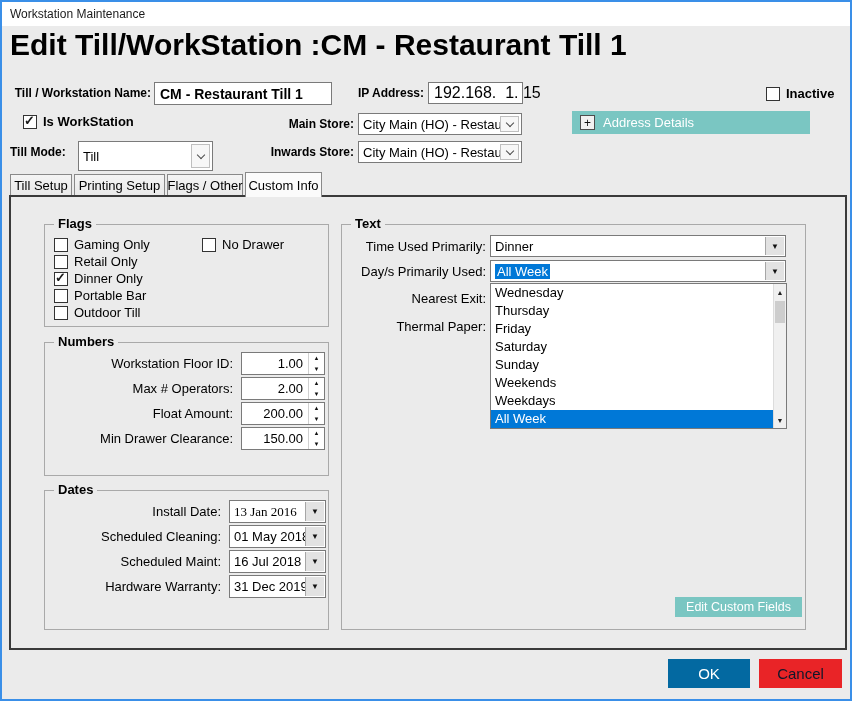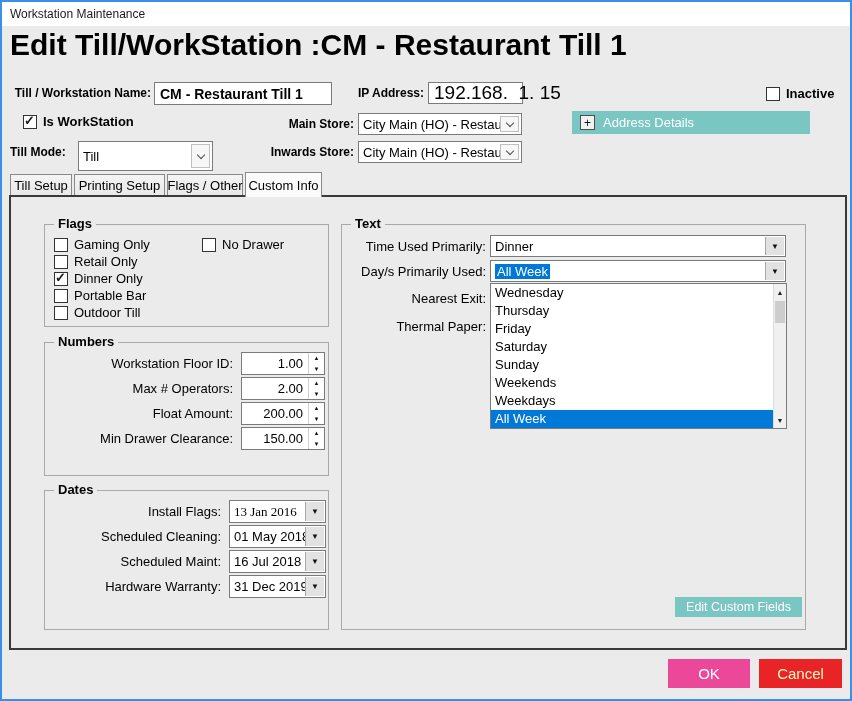--- a/index.html
+++ b/index.html
@@ -9,21 +9,21 @@
     background:#ebebeb;border:2px solid #3a8fe8;overflow:hidden;
     font-family:"Liberation Sans",sans-serif;color:#000;
   }
   .abs{position:absolute;}
   .titlebar{position:absolute;top:0;left:0;right:0;height:24px;background:#ffffff;}
   .title-text{position:absolute;left:8px;top:0;line-height:24px;font-size:12px;color:#1a1a1a;white-space:nowrap;}
   .heading{position:absolute;left:8px;top:26px;font-size:30px;font-weight:bold;white-space:nowrap;letter-spacing:0px;}
   .lbl{font-size:12px;font-weight:bold;white-space:nowrap;display:flex;justify-content:flex-end;align-items:center;}
   .lbl-l{justify-content:flex-start;}
   .rlbl{font-size:13px;font-weight:normal;white-space:nowrap;display:flex;justify-content:flex-end;align-items:center;}
-  .tb{background:#fff;border:1px solid #7a7a7a;display:flex;align-items:center;padding-left:5px;font-size:19px;}
+  .tb{background:#fff;border:1px solid #7a7a7a;display:flex;align-items:center;padding-left:5px;font-size:16px;}
   .tb.bold{font-weight:bold;font-size:14px;}
   .pre{white-space:pre;}
   
   .combo10{background:#fff;border:1px solid #7a7a7a;display:flex;align-items:center;padding-left:4px;font-size:13px;position:absolute;}
   .chev-btn{position:absolute;right:2px;top:2px;bottom:2px;width:19px;background:#f7f7f7;border:1px solid #bfbfbf;display:flex;align-items:center;justify-content:center;}
   .chev{width:6px;height:6px;border-right:1.5px solid #4d4d4d;border-bottom:1.5px solid #4d4d4d;transform:rotate(45deg);margin-top:-3px;}
   
   .comboc{background:#fff;border:1px solid #7a7a7a;display:flex;align-items:center;padding-left:4px;font-size:13px;position:absolute;}
   .arrow-btn{position:absolute;right:1px;top:1px;bottom:1px;width:19px;background:#e2e2e2;border-left:1px solid #a6a6a6;display:flex;align-items:center;justify-content:center;font-size:8px;color:#111;}
   
@@ -49,22 +49,22 @@
   
   .ddl{position:absolute;background:#fff;border:1px solid #7a7a7a;z-index:10;}
   .ddl-item{height:18px;line-height:18px;padding-left:4px;font-size:13px;width:calc(100% - 13px);white-space:nowrap;overflow:hidden;}
   .ddl-item.selected{background:#0078d7;color:#fff;}
   .ddl-sb{position:absolute;top:0;right:0;bottom:0;width:13px;background:#f0f0f0;border-left:1px solid #dcdcdc;}
   .sb-btn{position:absolute;left:0;right:0;height:16px;display:flex;align-items:center;justify-content:center;font-size:7px;color:#222;background:#f0f0f0;}
   .sb-up{top:0;}
   .sb-down{bottom:0;}
   .sb-thumb{position:absolute;left:1px;right:1px;top:17px;height:22px;background:#cdcdcd;}
   
-  .btn-ok{position:absolute;background:#ec4899;color:#fff;font-size:15px;display:flex;align-items:center;justify-content:center;border:none;}
-  .btn-cancel{position:absolute;background:#e92427;color:#fef9c3;font-size:15px;display:flex;align-items:center;justify-content:center;border:none;}
+  .btn-ok{position:absolute;background:#0369a1;color:#fff;font-size:15px;display:flex;align-items:center;justify-content:center;border:none;}
+  .btn-cancel{position:absolute;background:#e92427;color:#0f172a;font-size:15px;display:flex;align-items:center;justify-content:center;border:none;}
 </style>
 </head>
 <body>
 
 <div class="window">
 
   <div class="titlebar">
     <div class="title-text">Workstation Maintenance</div>
   </div>
 
@@ -192,21 +192,21 @@
         <span class="spin-val">150.00</span>
         <span class="spin-btns">
             <span class="spin-b">▲</span>
             <span class="spin-b">▼</span>
           </span>
       </div>
     </div>
 
     <div class="gb" style="left:33px;top:293px;width:285px;height:140px;">
       <span class="gb-title">Dates</span>
-      <div class="rlbl abs" style="left:4px;top:9px;width:172px;height:22px;">Install Flags:</div>
+      <div class="rlbl abs" style="left:4px;top:9px;width:172px;height:22px;">Install Date:</div>
       <div class="comboc" style="left:184px;top:9px;width:97px;height:23px;font-family:Liberation Serif, serif;">
         <span>13 Jan 2016</span>
         <span class="arrow-btn">▼</span>
       </div>
       <div class="rlbl abs" style="left:4px;top:34px;width:172px;height:22px;">Scheduled Cleaning:</div>
       <div class="comboc" style="left:184px;top:34px;width:97px;height:23px;">
         <span>01 May 2018</span>
         <span class="arrow-btn">▼</span>
       </div>
       <div class="rlbl abs" style="left:4px;top:59px;width:172px;height:22px;">Scheduled Maint:</div>

